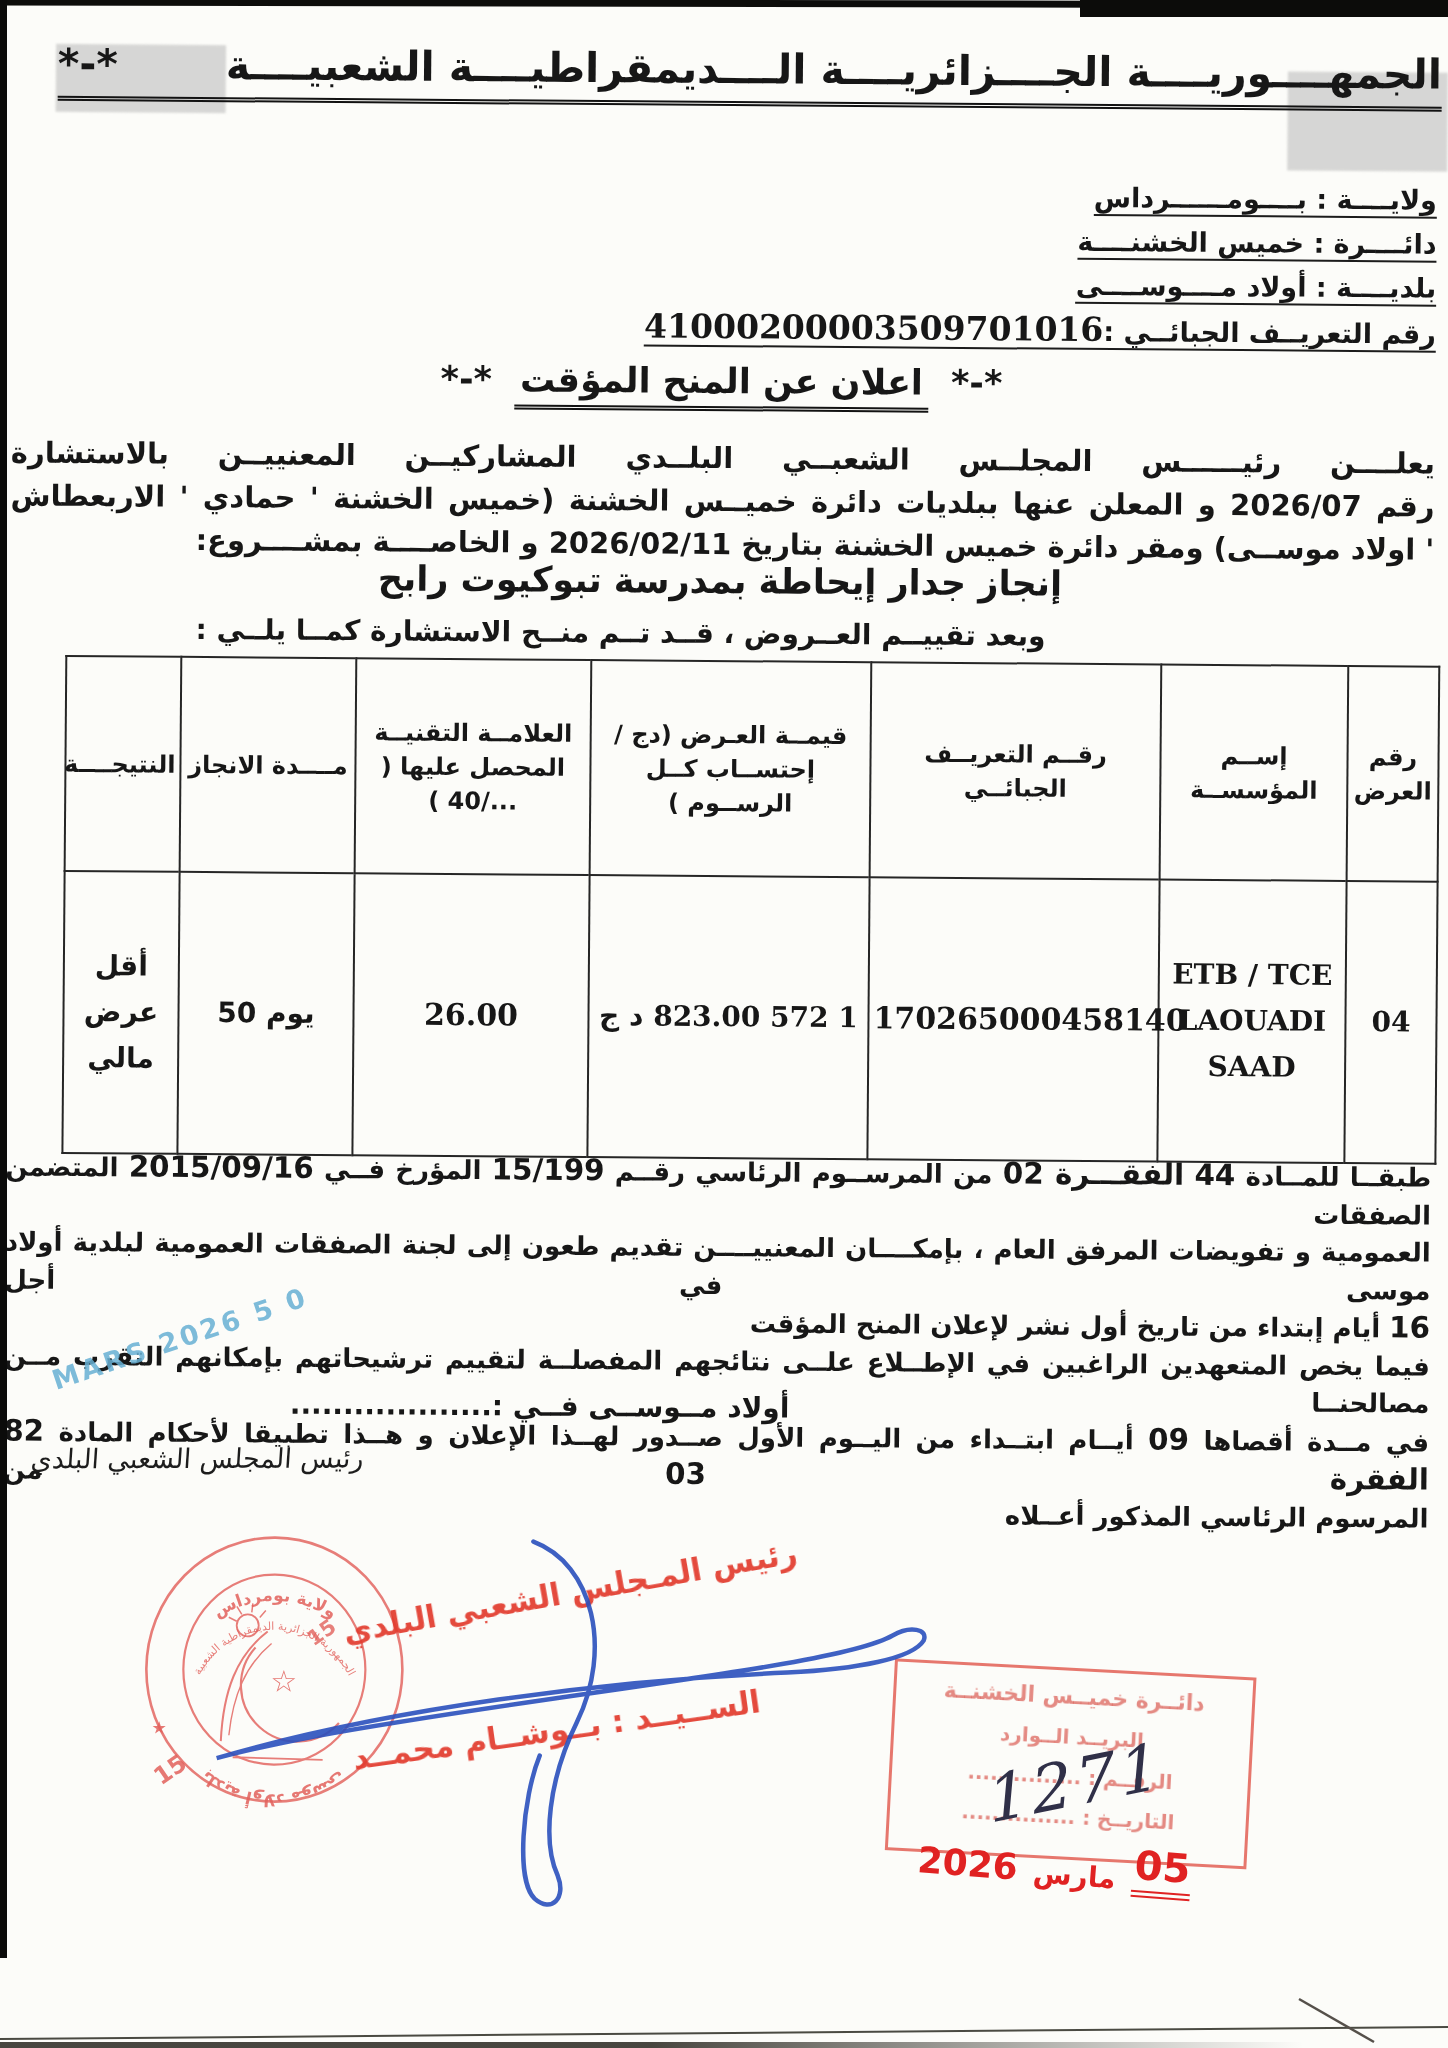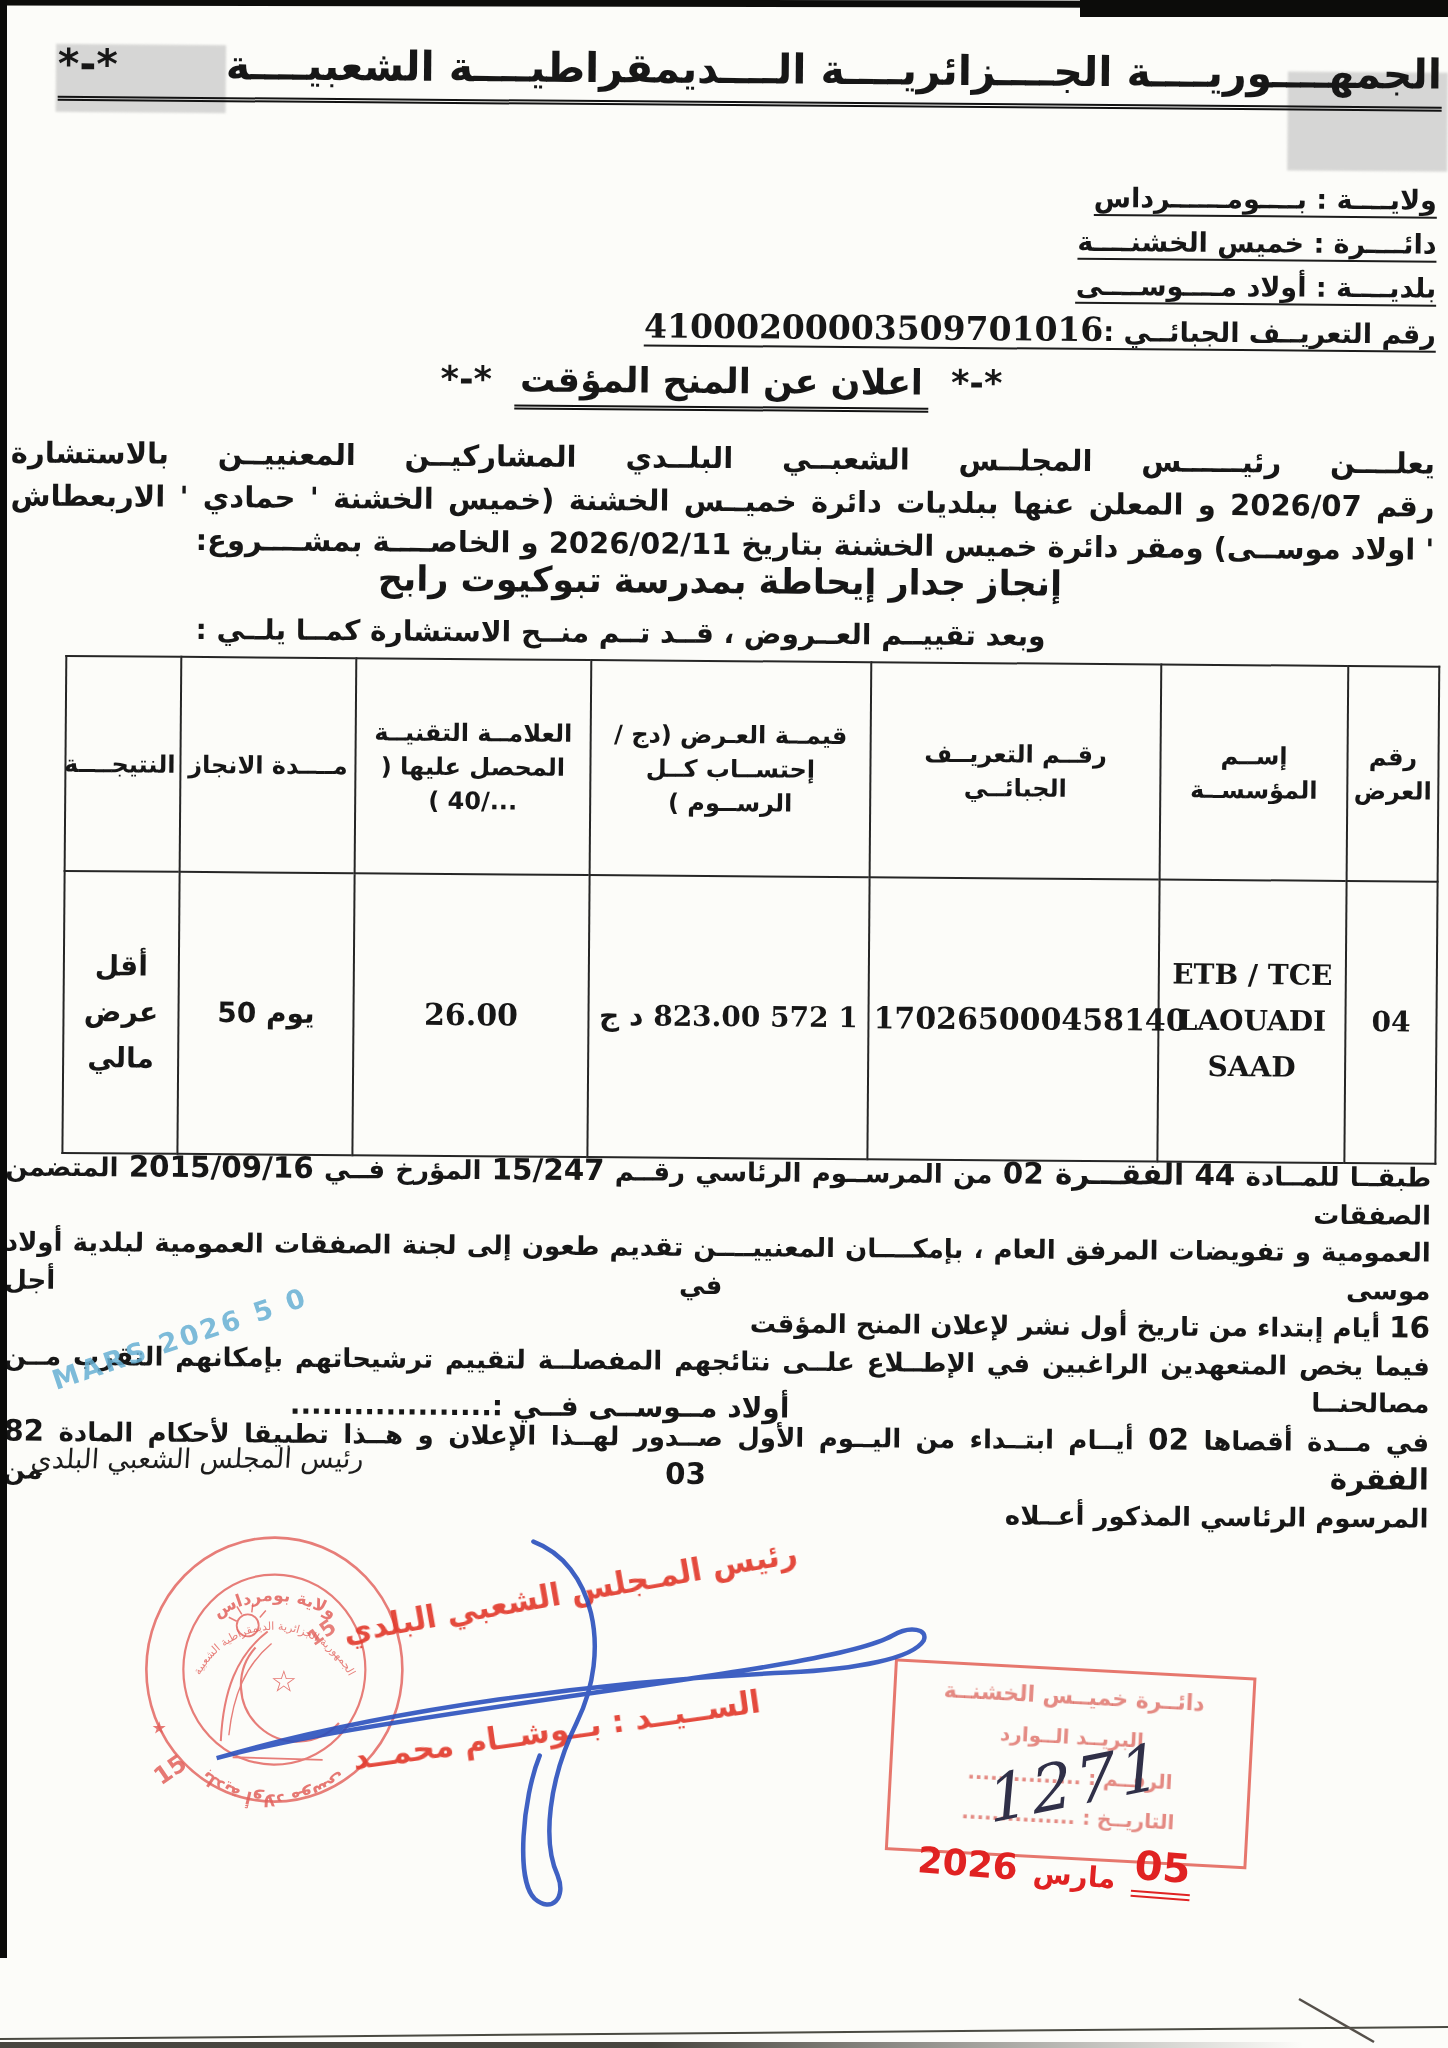--- a/index.html
+++ b/index.html
@@ -136,25 +136,25 @@
         <td class="serif ltr" style="font-size:30px">170265000458140</td>
         <td class="amount"><span class="n">1 572 823.00</span> <span>د ج</span></td>
         <td class="serif ltr" style="font-size:30px">26.00</td>
         <td class="ltr">50 يوم</td>
         <td>أقل عرض مالي</td>
       </tr>
     </tbody>
       </table>
 
     <div class="abs legal">
-      <div class="fill"><span>طبقــا للمــادة </span><span class="bseg">44</span><span> </span><span class="bseg">الفقـــرة 02</span><span> من المرســوم الرئاسي رقــم </span><span class="bseg">15/247</span><span> المؤرخ فــي </span><span class="bseg">2015/09/16</span><span> المتضمن الصفقات</span></div>
+      <div class="fill"><span>طبقــا للمــادة </span><span class="bseg">44</span><span> </span><span class="bseg">الفقـــرة 02</span><span> من المرســوم الرئاسي رقــم </span><span class="bseg">15/199</span><span> المؤرخ فــي </span><span class="bseg">2015/09/16</span><span> المتضمن الصفقات</span></div>
       <div class="fill">العمومية و تفويضات المرفق العام ، بإمكــــان المعنييــــن تقديم طعون إلى لجنة الصفقات العمومية لبلدية أولاد موسى في أجل</div>
       <div class="r"><span class="bseg">16</span><span> أيام إبتداء من تاريخ أول نشر لإعلان  المنح المؤقت</span></div>
       <div class="fill">فيما يخص المتعهدين الراغبين في الإطــلاع علــى نتائجهم المفصلــة لتقييم ترشيحاتهم  بإمكانهم التقرب مــن مصالحنــا</div>
-      <div class="fill"><span>في مــدة أقصاها </span><span class="bseg">02</span><span> أيــام ابتــداء من اليــوم  الأول صــدور لهــذا الإعلان و هــذا تطبيقا لأحكام المادة </span><span class="bseg">82 الفقرة 03</span><span> من</span></div>
+      <div class="fill"><span>في مــدة أقصاها </span><span class="bseg">09</span><span> أيــام ابتــداء من اليــوم  الأول صــدور لهــذا الإعلان و هــذا تطبيقا لأحكام المادة </span><span class="bseg">82 الفقرة 03</span><span> من</span></div>
       <div class="r indent">المرسوم الرئاسي المذكور أعــلاه</div>
     </div>
 
     <div class="abs closing">أولاد مــوســى فــي :...................</div>
     <div class="abs sig-label">رئيس المجلس الشعبي البلدي</div>
 
     <div class="abs blue-date">0 5 MARS 2026</div>
 
     <svg class="overlay" style="left:150px;top:1528px;z-index:30;" width="280" height="290" viewBox="0 0 280 290">
       <g stroke="#e2615c" fill="none" opacity=".82">

